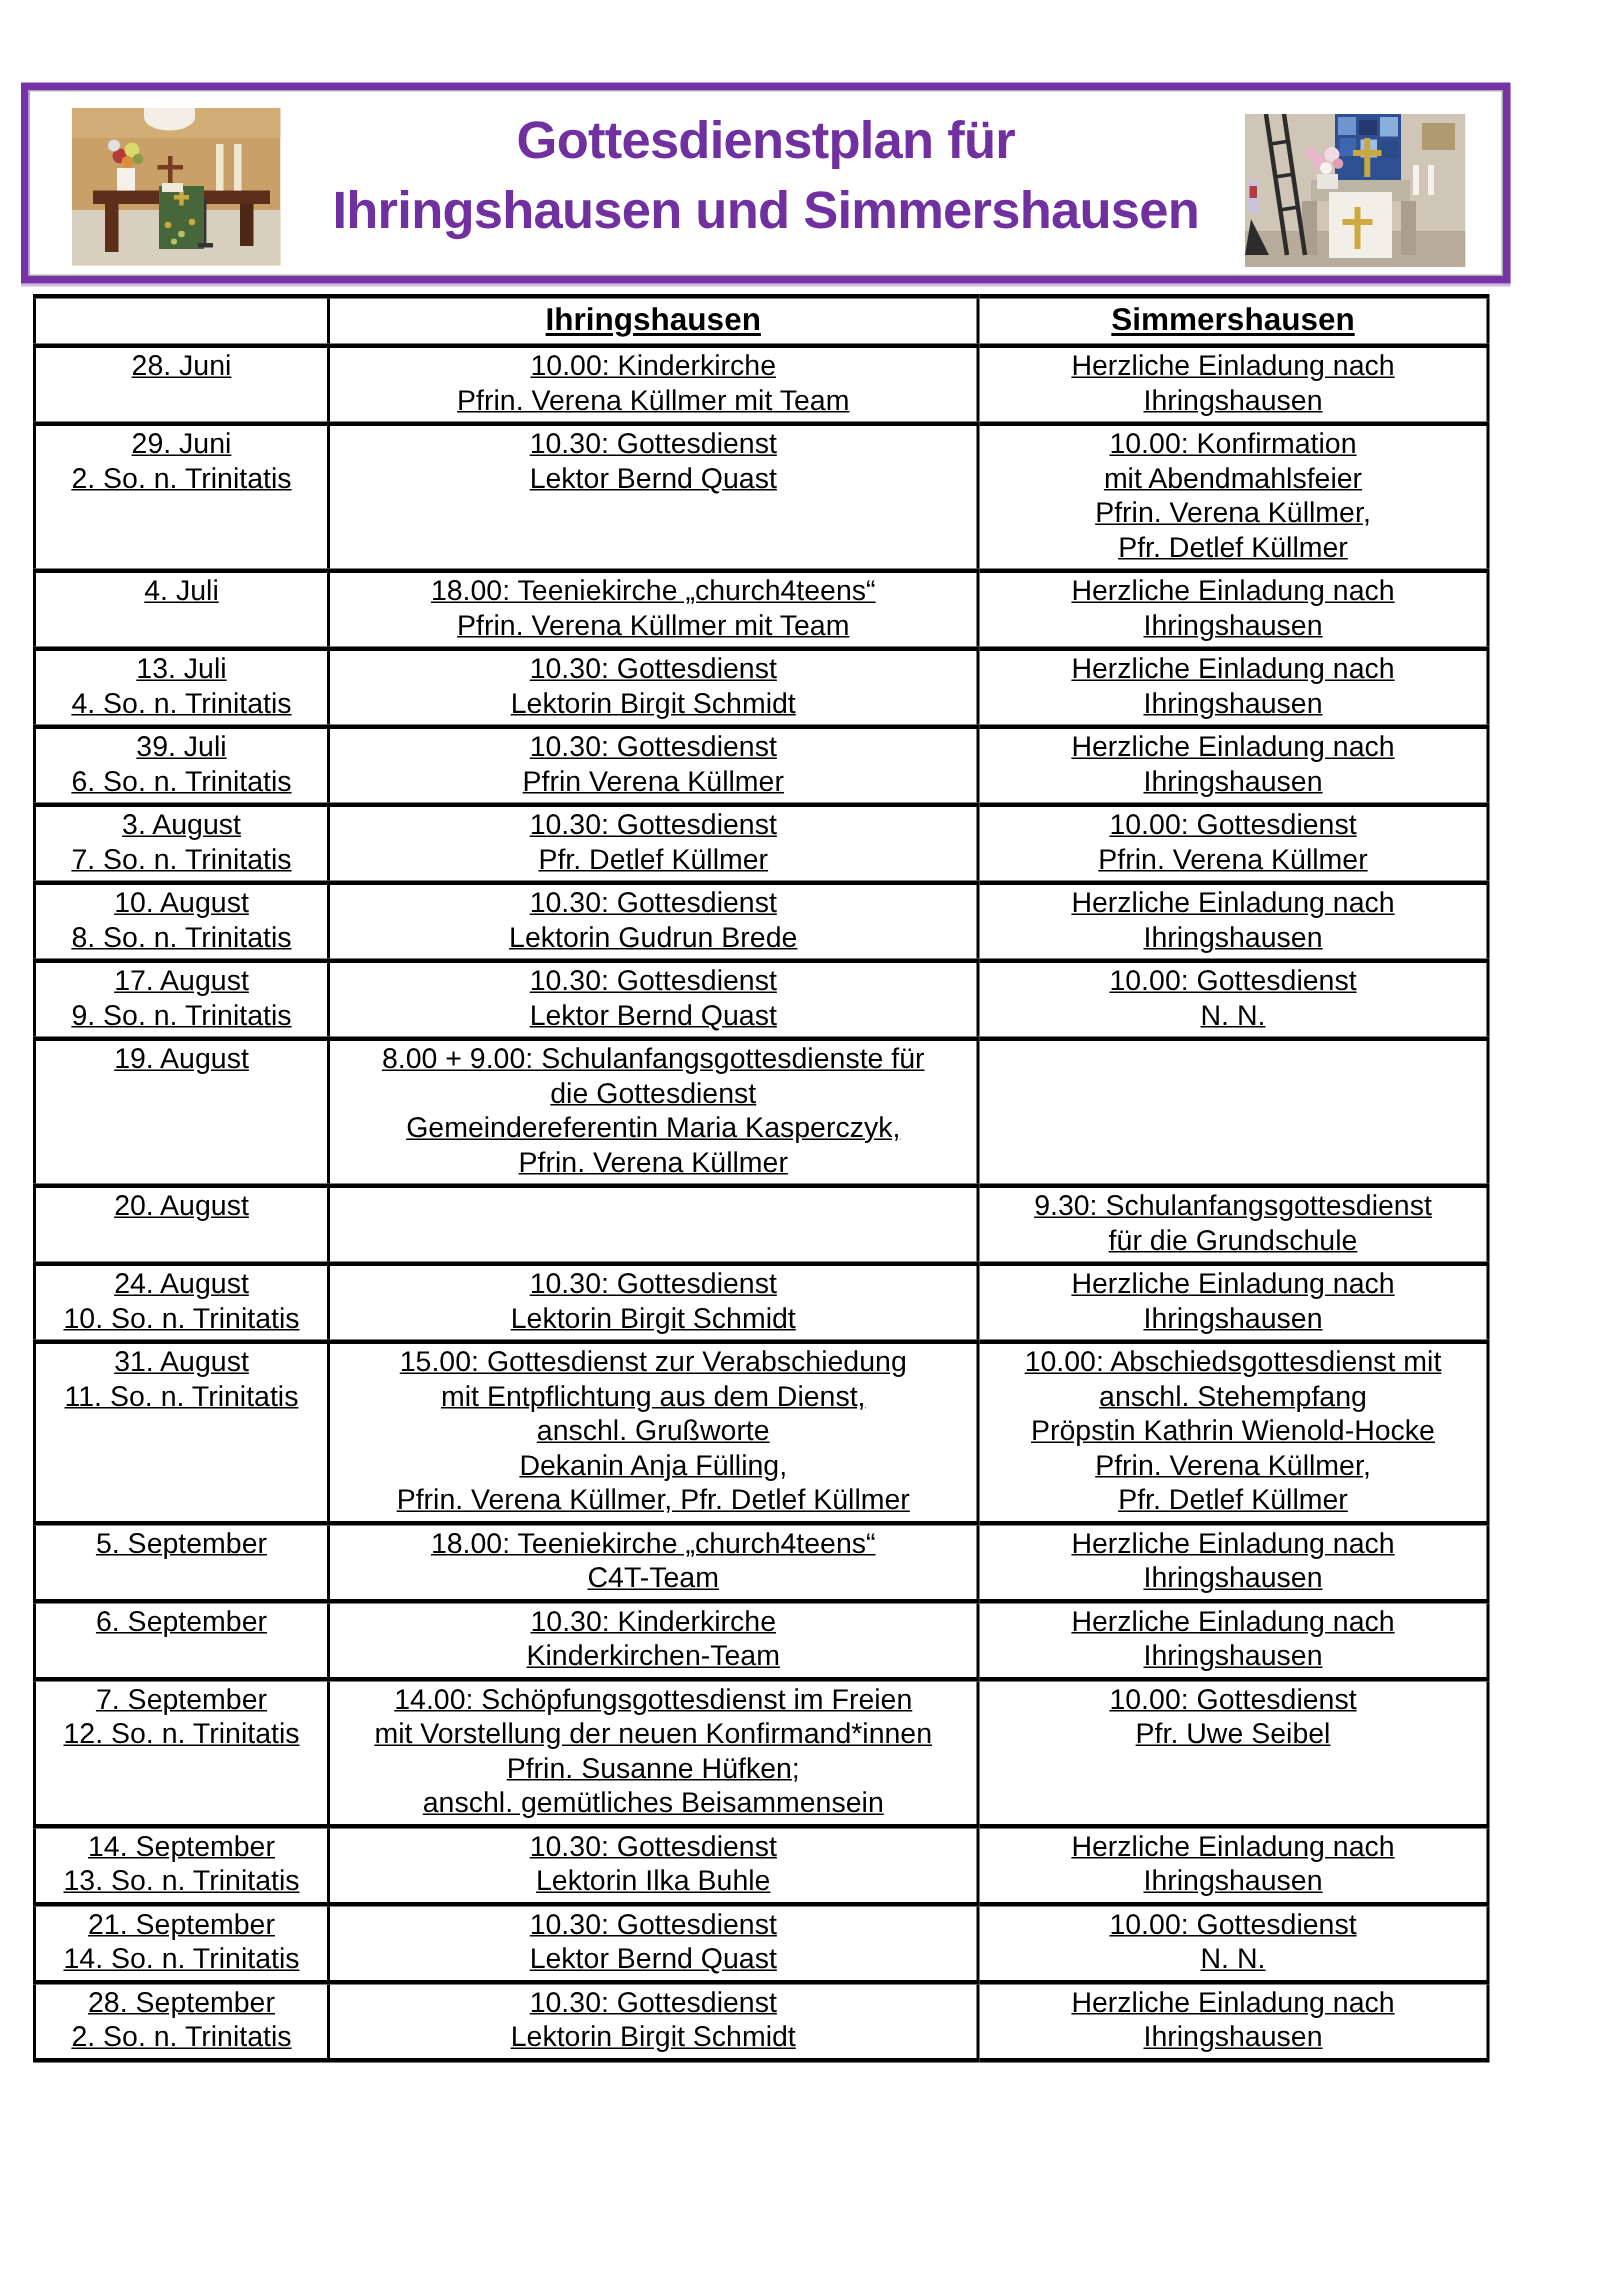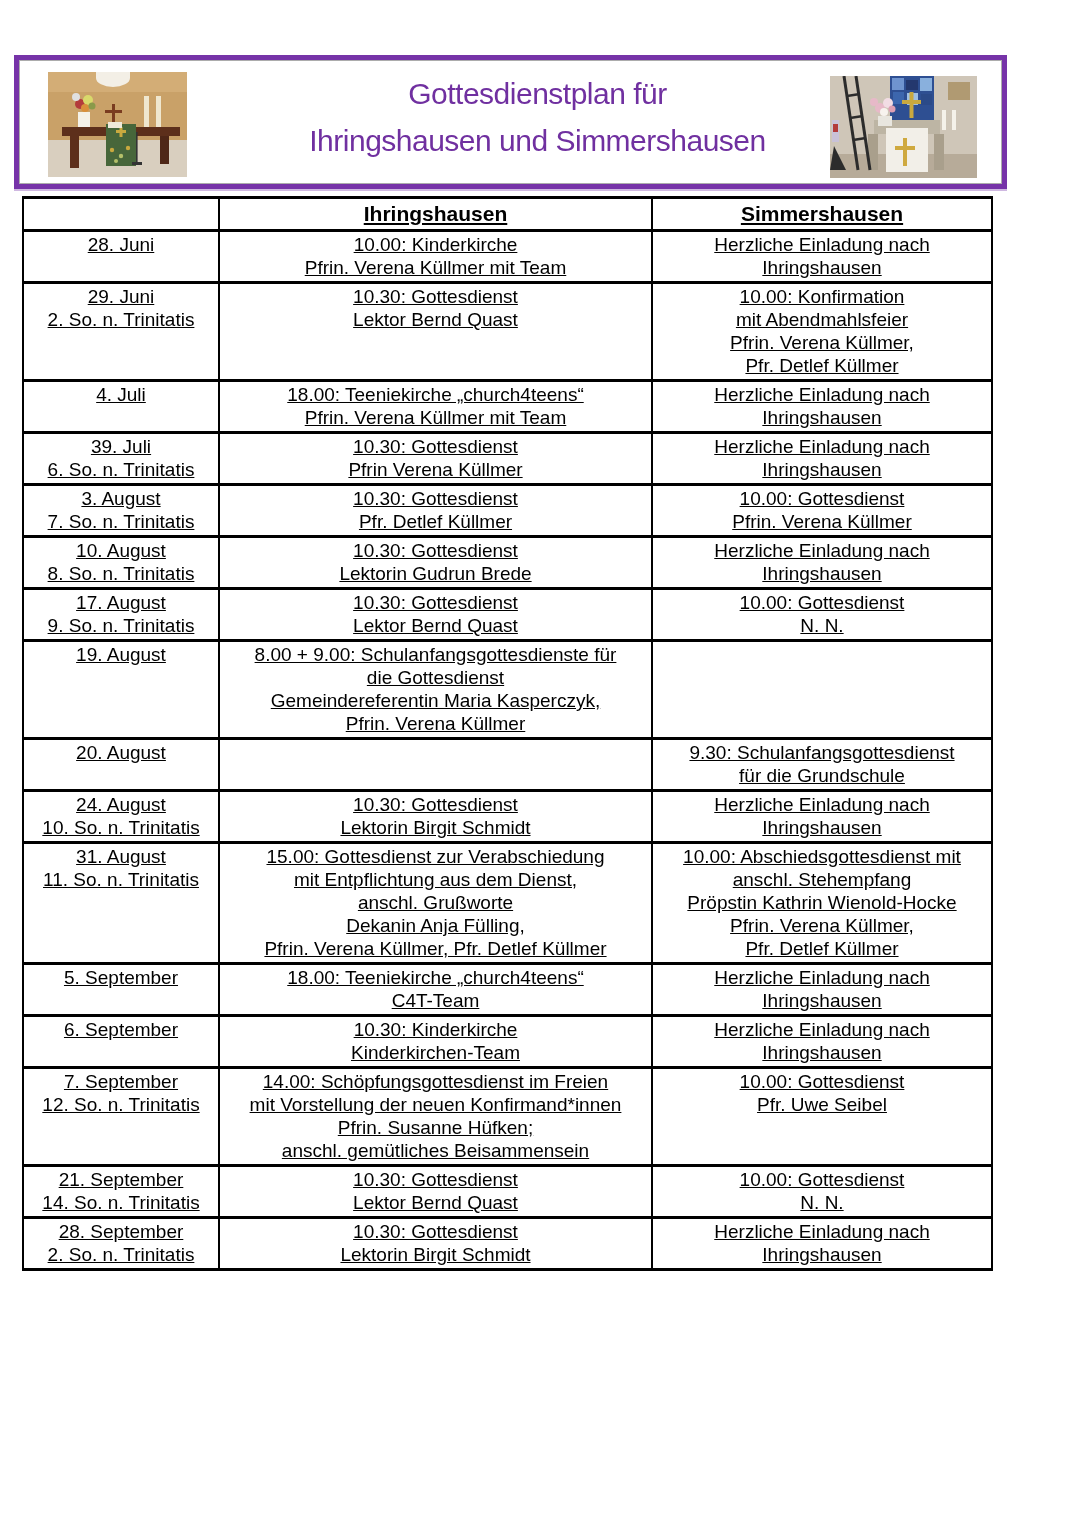--- a/index.html
+++ b/index.html
@@ -10,21 +10,21 @@
   
   .header-box {
     position:absolute; left:14px; top:55px; width:993px; height:134px;
     box-sizing:border-box; border:5px solid var(--accent,#7633a8);
     box-shadow: inset 0 0 0 1px rgba(70,70,70,.45), 0 2px 0 rgba(118,51,168,.35);
     background:#fff;
   }
   .title-wrap {
     position:absolute; left:0; top:10px; width:100%;
     text-align:center; color:var(--title,#7030a0);
-    font-weight:normal; font-size:30px; line-height:47px; letter-spacing:-0.5px;margin-left:27px;
+    font-weight:bold; font-size:35px; line-height:47px; letter-spacing:-0.5px;
   }
   .photo { position:absolute; display:block; }
   .photo-left  { left:29px;  top:12px; }
   .photo-right { left:811px; top:16px; }
   
   table.schedule {
     position:absolute; left:22px; top:196px; width:969px;
     border-collapse:collapse; table-layout:fixed;
     font-size:19px; line-height:23px;text-decoration:underline;
   }
@@ -173,20 +173,34 @@
             <div class="line">18.00: Teeniekirche „church4teens“</div>
             <div class="line">Pfrin. Verena Küllmer mit Team</div>
           </td>
           <td>
             <div class="line">Herzliche Einladung nach</div>
             <div class="line">Ihringshausen</div>
           </td>
         </tr>
         <tr>
           <td>
+            <div class="line">13. Juli</div>
+            <div class="line">4. So. n. Trinitatis</div>
+          </td>
+          <td>
+            <div class="line">10.30: Gottesdienst</div>
+            <div class="line">Lektorin Birgit Schmidt</div>
+          </td>
+          <td>
+            <div class="line">Herzliche Einladung nach</div>
+            <div class="line">Ihringshausen</div>
+          </td>
+        </tr>
+        <tr>
+          <td>
             <div class="line">39. Juli</div>
             <div class="line">6. So. n. Trinitatis</div>
           </td>
           <td>
             <div class="line">10.30: Gottesdienst</div>
             <div class="line">Pfrin Verena Küllmer</div>
           </td>
           <td>
             <div class="line">Herzliche Einladung nach</div>
             <div class="line">Ihringshausen</div>
@@ -327,20 +341,34 @@
             <div class="line">Pfrin. Susanne Hüfken;</div>
             <div class="line">anschl. gemütliches Beisammensein</div>
           </td>
           <td>
             <div class="line">10.00: Gottesdienst</div>
             <div class="line">Pfr. Uwe Seibel</div>
           </td>
         </tr>
         <tr>
           <td>
+            <div class="line">14. September</div>
+            <div class="line">13. So. n. Trinitatis</div>
+          </td>
+          <td>
+            <div class="line">10.30: Gottesdienst</div>
+            <div class="line">Lektorin Ilka Buhle</div>
+          </td>
+          <td>
+            <div class="line">Herzliche Einladung nach</div>
+            <div class="line">Ihringshausen</div>
+          </td>
+        </tr>
+        <tr>
+          <td>
             <div class="line">21. September</div>
             <div class="line">14. So. n. Trinitatis</div>
           </td>
           <td>
             <div class="line">10.30: Gottesdienst</div>
             <div class="line">Lektor Bernd Quast</div>
           </td>
           <td>
             <div class="line">10.00: Gottesdienst</div>
             <div class="line">N. N.</div>

